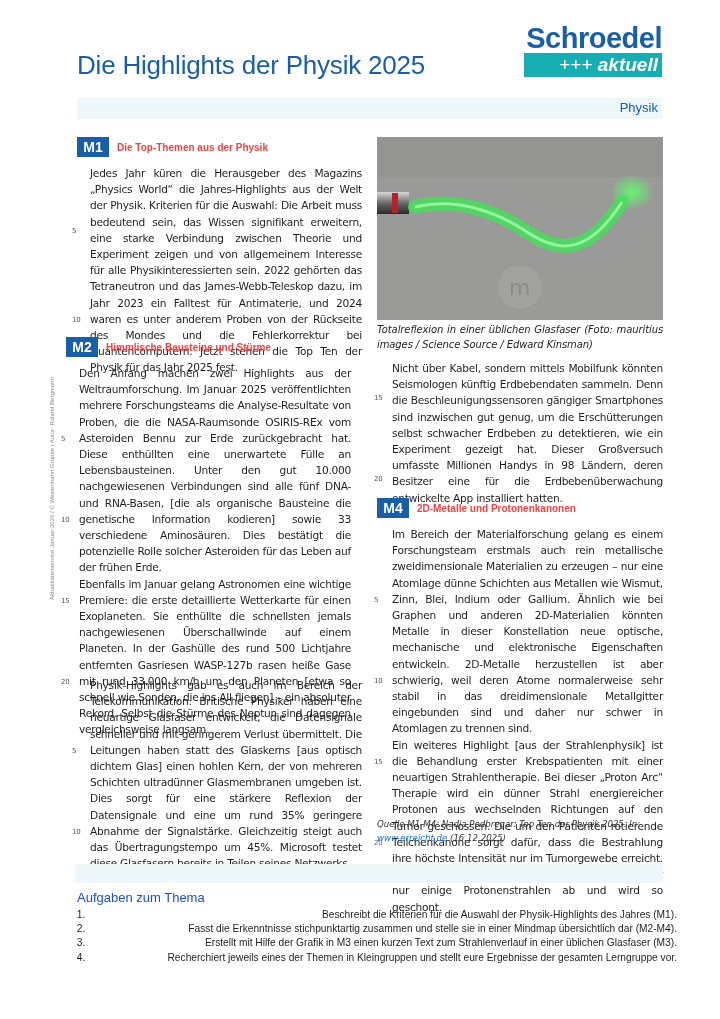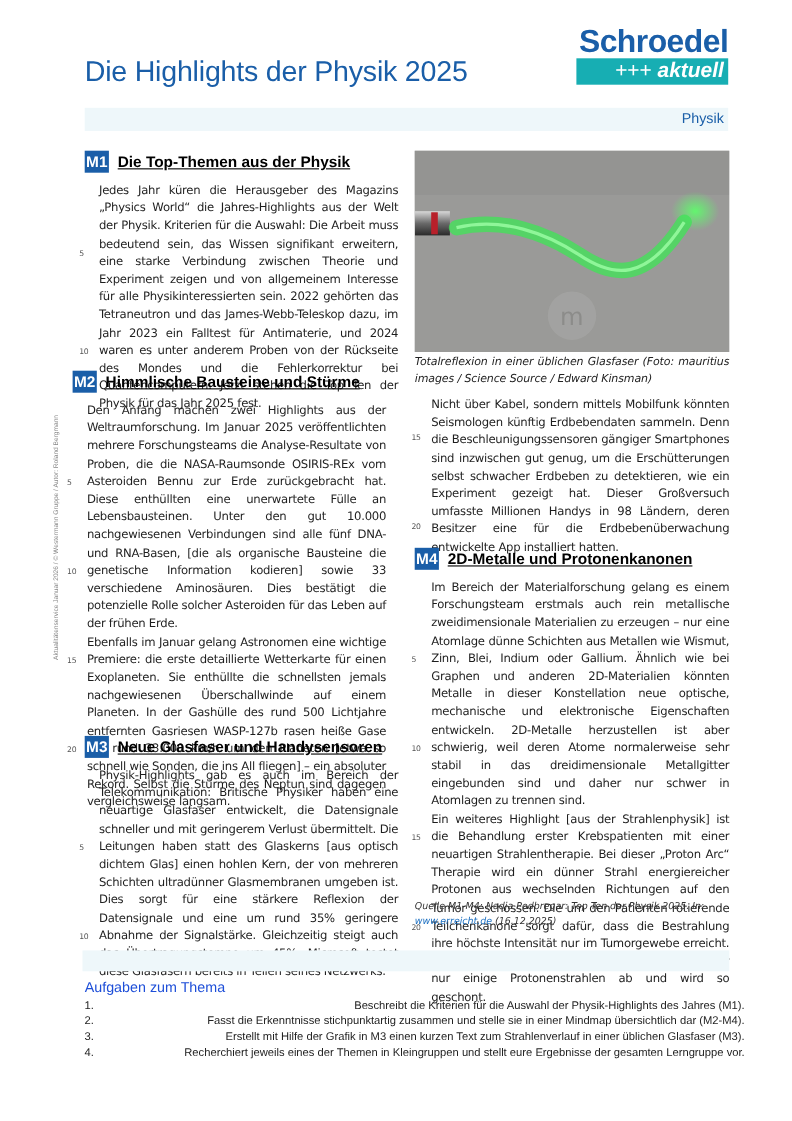--- a/index.html
+++ b/index.html
@@ -17,24 +17,24 @@
   .subject-bar { position: absolute; left: 77px; top: 98px; width: 585px; height: 21px;
                  background: #eef7fa; }
   .subject { position: absolute; right: 4px; top: 2px; font-size: 13px; color: #1a5ea8;
              font-family: "Liberation Sans", sans-serif; }
   .sidebar-text { position: absolute; left: 49px; top: 600px; transform-origin: left top;
                   transform: rotate(-90deg); font-size: 6px; color: #888; white-space: nowrap;
                   font-family: "Liberation Sans", sans-serif; width: 270px; }
   .section { position: absolute; }
   .section-head { display: flex; align-items: center; height: 20px; }
   .badge { background: #1a5ea8; color: #fff; font-family: "Liberation Sans", sans-serif;
-           font-weight: bold; font-size: 14px; width: 22px; height: 20px; line-height: 20px;
+           font-weight: bold; font-size: 14px; width: 32px; height: 20px; line-height: 20px;
            text-align: center; margin-right: 8px; }
-  .section-title { font-family: "Liberation Sans", sans-serif; font-weight: bold; font-size: 14px;
-                   color: #000000; text-decoration: underline; }
+  .section-title { font-family: "Liberation Sans", sans-serif; font-weight: bold; font-size: 10px;
+                   color: #ef4444; }
   .body-text { position: relative; font-size: 10.6px; line-height: 16.2px; text-align: justify;
                margin-top: 8px; letter-spacing: -0.25px; }
   .body-text p { margin: 0; }
   .linenum { position: absolute; left: -18px; font-size: 7px; color: #555; }
   .photo { position: absolute; left: 377px; top: 137px; width: 286px; height: 183px;
            background: linear-gradient(180deg, #8a8a88 0%, #a7a7a5 50%, #9c9c9a 100%);
            overflow: hidden; }
   .photo svg { position: absolute; left: 0; top: 0; }
   .caption { position: absolute; left: 377px; top: 322px; width: 286px; font-style: italic;
              font-size: 10px; line-height: 15px; color: #222; text-align: justify;
@@ -85,24 +85,20 @@
     <span class="linenum" style="top:66px;">5</span>
     <span class="linenum" style="top:147px;">10</span>
     <span class="linenum" style="top:228px;">15</span>
     <span class="linenum" style="top:309px;">20</span>
     <p>Den Anfang machen zwei Highlights aus der Weltraumforschung. Im Januar 2025 veröffentlichten mehrere Forschungsteams die Analyse-Resultate von Proben, die die NASA-Raumsonde OSIRIS-REx vom Asteroiden Bennu zur Erde zurückgebracht hat. Diese enthüllten eine unerwartete Fülle an Lebensbausteinen. Unter den gut 10.000 nachgewiesenen Verbindungen sind alle fünf DNA- und RNA-Basen, [die als organische Bausteine die genetische Information kodieren] sowie 33 verschiedene Aminosäuren. Dies bestätigt die potenzielle Rolle solcher Asteroiden für das Leben auf der frühen Erde.</p>
     <p>Ebenfalls im Januar gelang Astronomen eine wichtige Premiere: die erste detaillierte Wetterkarte für einen Exoplaneten. Sie enthüllte die schnellsten jemals nachgewiesenen Überschallwinde auf einem Planeten. In der Gashülle des rund 500 Lichtjahre entfernten Gasriesen WASP-127b rasen heiße Gase mit rund 33.000 km/h um den Planeten [etwa so schnell wie Sonden, die ins All fliegen] – ein absoluter Rekord. Selbst die Stürme des Neptun sind dagegen vergleichsweise langsam.</p>
   </div>
 </div>
 
 <div class="section" style="left:77px; top:669px; width:285px;">
-  <div class="section-head">
-    <span class="badge">M3</span>
-    <span class="section-title">Neue Glasfaser und Handysensoren</span>
-  </div>
   <div class="body-text" style="margin-left:13px;">
     <span class="linenum" style="top:66px;">5</span>
     <span class="linenum" style="top:147px;">10</span>
     <p>Physik-Highlights gab es auch im Bereich der Telekommunikation: Britische Physiker haben eine neuartige Glasfaser entwickelt, die Datensignale schneller und mit geringerem Verlust übermittelt. Die Leitungen haben statt des Glaskerns [aus optisch dichtem Glas] einen hohlen Kern, der von mehreren Schichten ultradünner Glasmembranen umgeben ist. Dies sorgt für eine stärkere Reflexion der Datensignale und eine um rund 35% geringere Abnahme der Signalstärke. Gleichzeitig steigt auch das Übertragungstempo um 45%. Microsoft testet diese Glasfasern bereits in Teilen seines Netzwerks.</p>
   </div>
 </div>
 
 <div class="photo">
   <svg width="286" height="183" viewBox="0 0 286 183">
     <defs>

